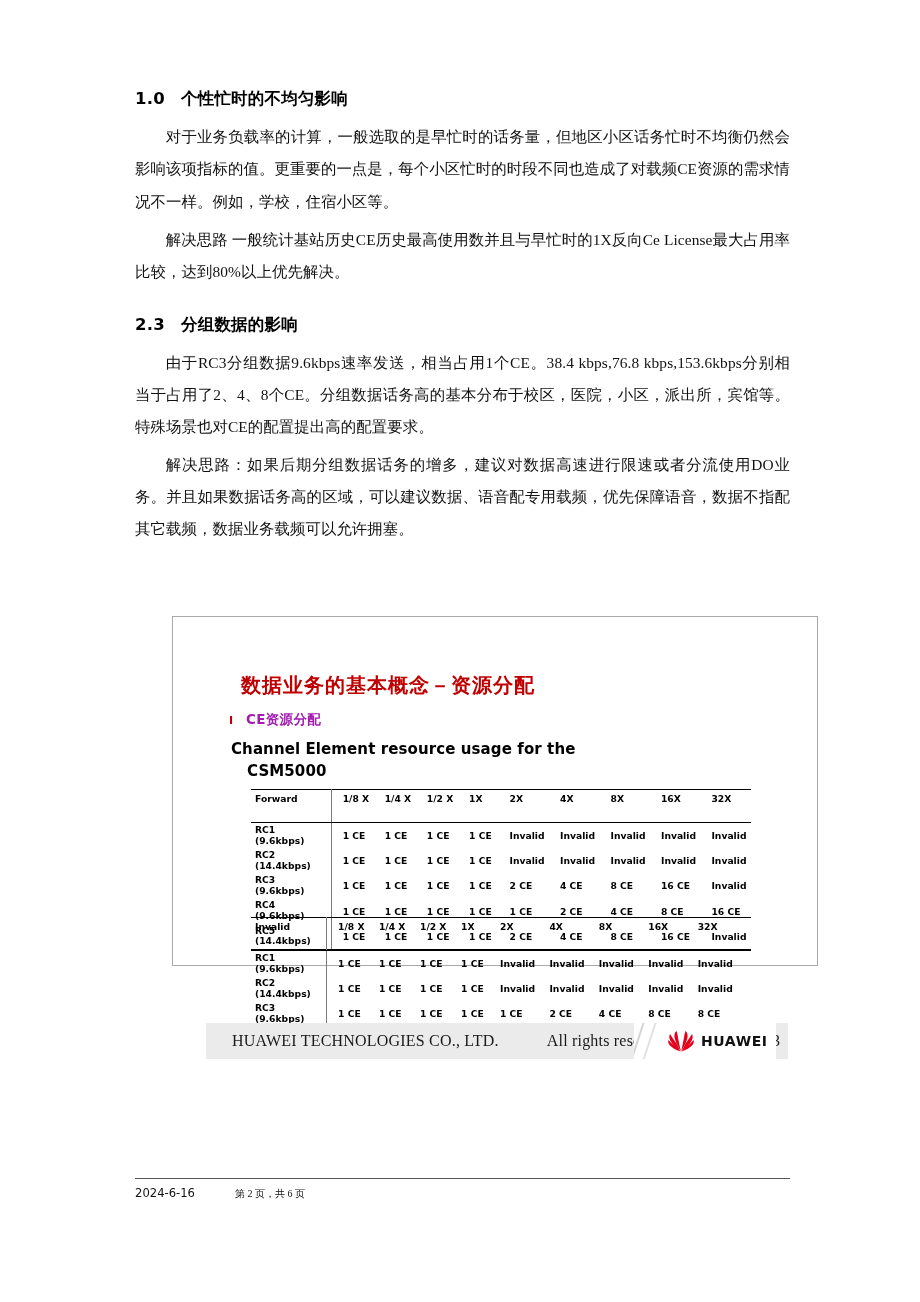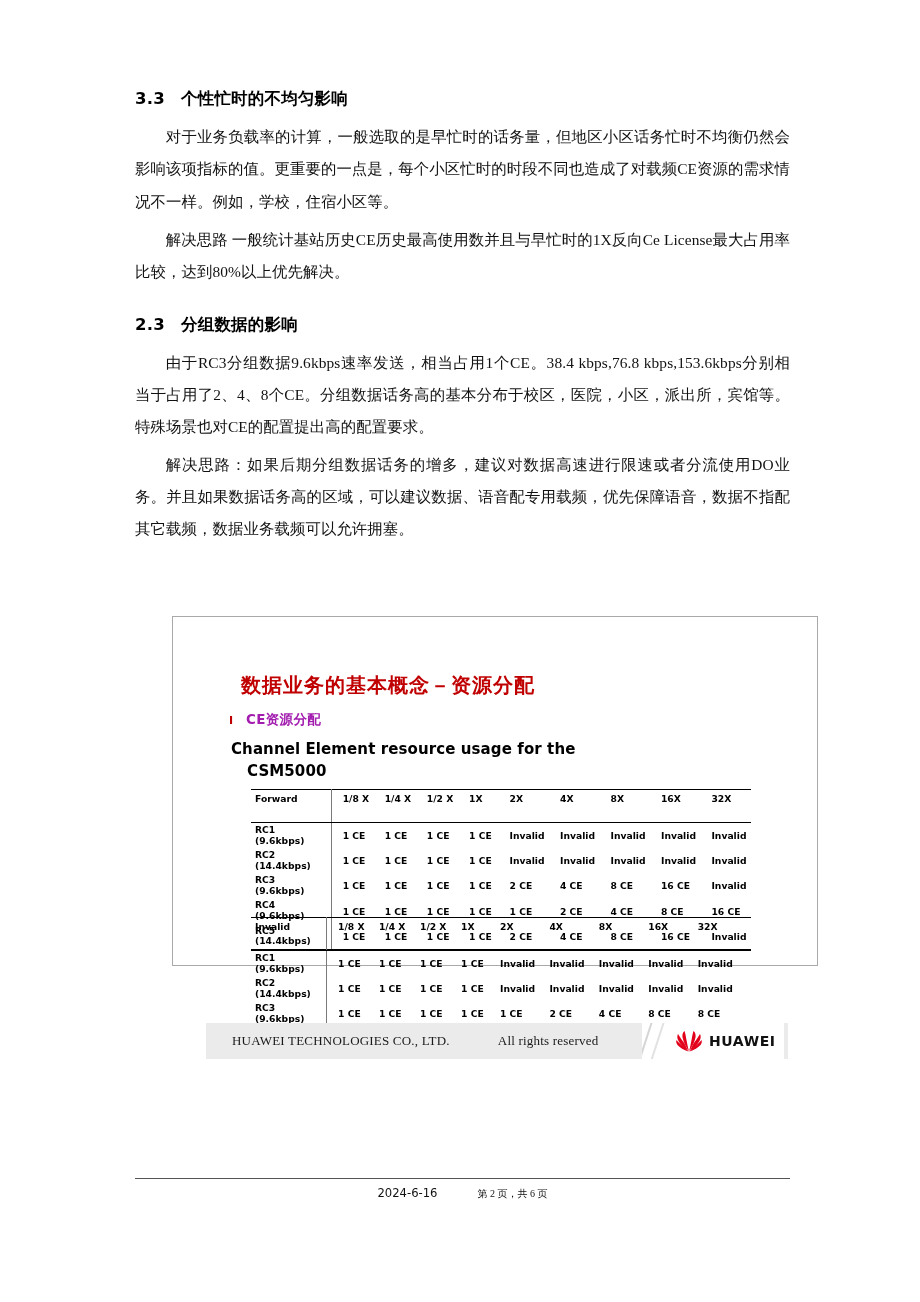--- a/index.html
+++ b/index.html
@@ -161,32 +161,32 @@
     left: 33px;
     top: 406px;
     width: 582px;
     height: 36px;
     background: #ebebeb;
     display: flex;
     align-items: center;
     font-family: "Liberation Serif", "DejaVu Serif", serif;
   }
   .sf-text {
-    font-size: 13px;
+    font-size: 16px;
     color: #1a1a1a;
     letter-spacing: 0.2px;
     white-space: nowrap;
   }
   .sf-company { margin-left: 26px; }
   .sf-rights { margin-left: 48px; }
   .sf-page { margin-left: 58px; }
 
   .sf-logo-box {
     position: absolute;
-    right: 4px;
+    right: 12px;
     top: 0;
     width: 142px;
     height: 36px;
     background: #ffffff;
     display: flex;
     align-items: center;
     overflow: hidden;
   }
   .slash {
     position: absolute;
@@ -223,38 +223,38 @@
     top: 1178px;
     width: 655px;
   }
   .footer-rule {
     width: 100%;
     border-top: 1px solid #555;
     margin-bottom: 7px;
   }
   .footer-row {
     display: flex;
-    justify-content: center;
+    justify-content: flex-start;
     align-items: baseline;
     font-family: "DejaVu Sans", "Liberation Sans", sans-serif;
     font-size: 11.6px;
     color: #111;
     gap: 40px;
   }
   .footer-row .right { font-family: "Liberation Serif", "DejaVu Serif", serif; font-size: 10px; }
 </style>
 </head>
 <body>
 
 <div class="page">
 
   <div class="content">
 
     <h2 class="heading">
-      <span class="num">3.3</span><span>个性忙时的不均匀影响</span>
+      <span class="num">1.0</span><span>个性忙时的不均匀影响</span>
     </h2>
 
     <p class="para">对于业务负载率的计算，一般选取的是早忙时的话务量，但地区小区话务忙时不均衡仍然会影响该项指标的值。更重要的一点是，每个小区忙时的时段不同也造成了对载频CE资源的需求情况不一样。例如，学校，住宿小区等。</p>
     <p class="para">解决思路 一般统计基站历史CE历史最高使用数并且与早忙时的1X反向Ce License最大占用率比较，达到80%以上优先解决。</p>
 
     <div class="gap-md"></div>
 
     <h2 class="heading">
       <span class="num">2.3</span><span>分组数据的影响</span>
     </h2>

